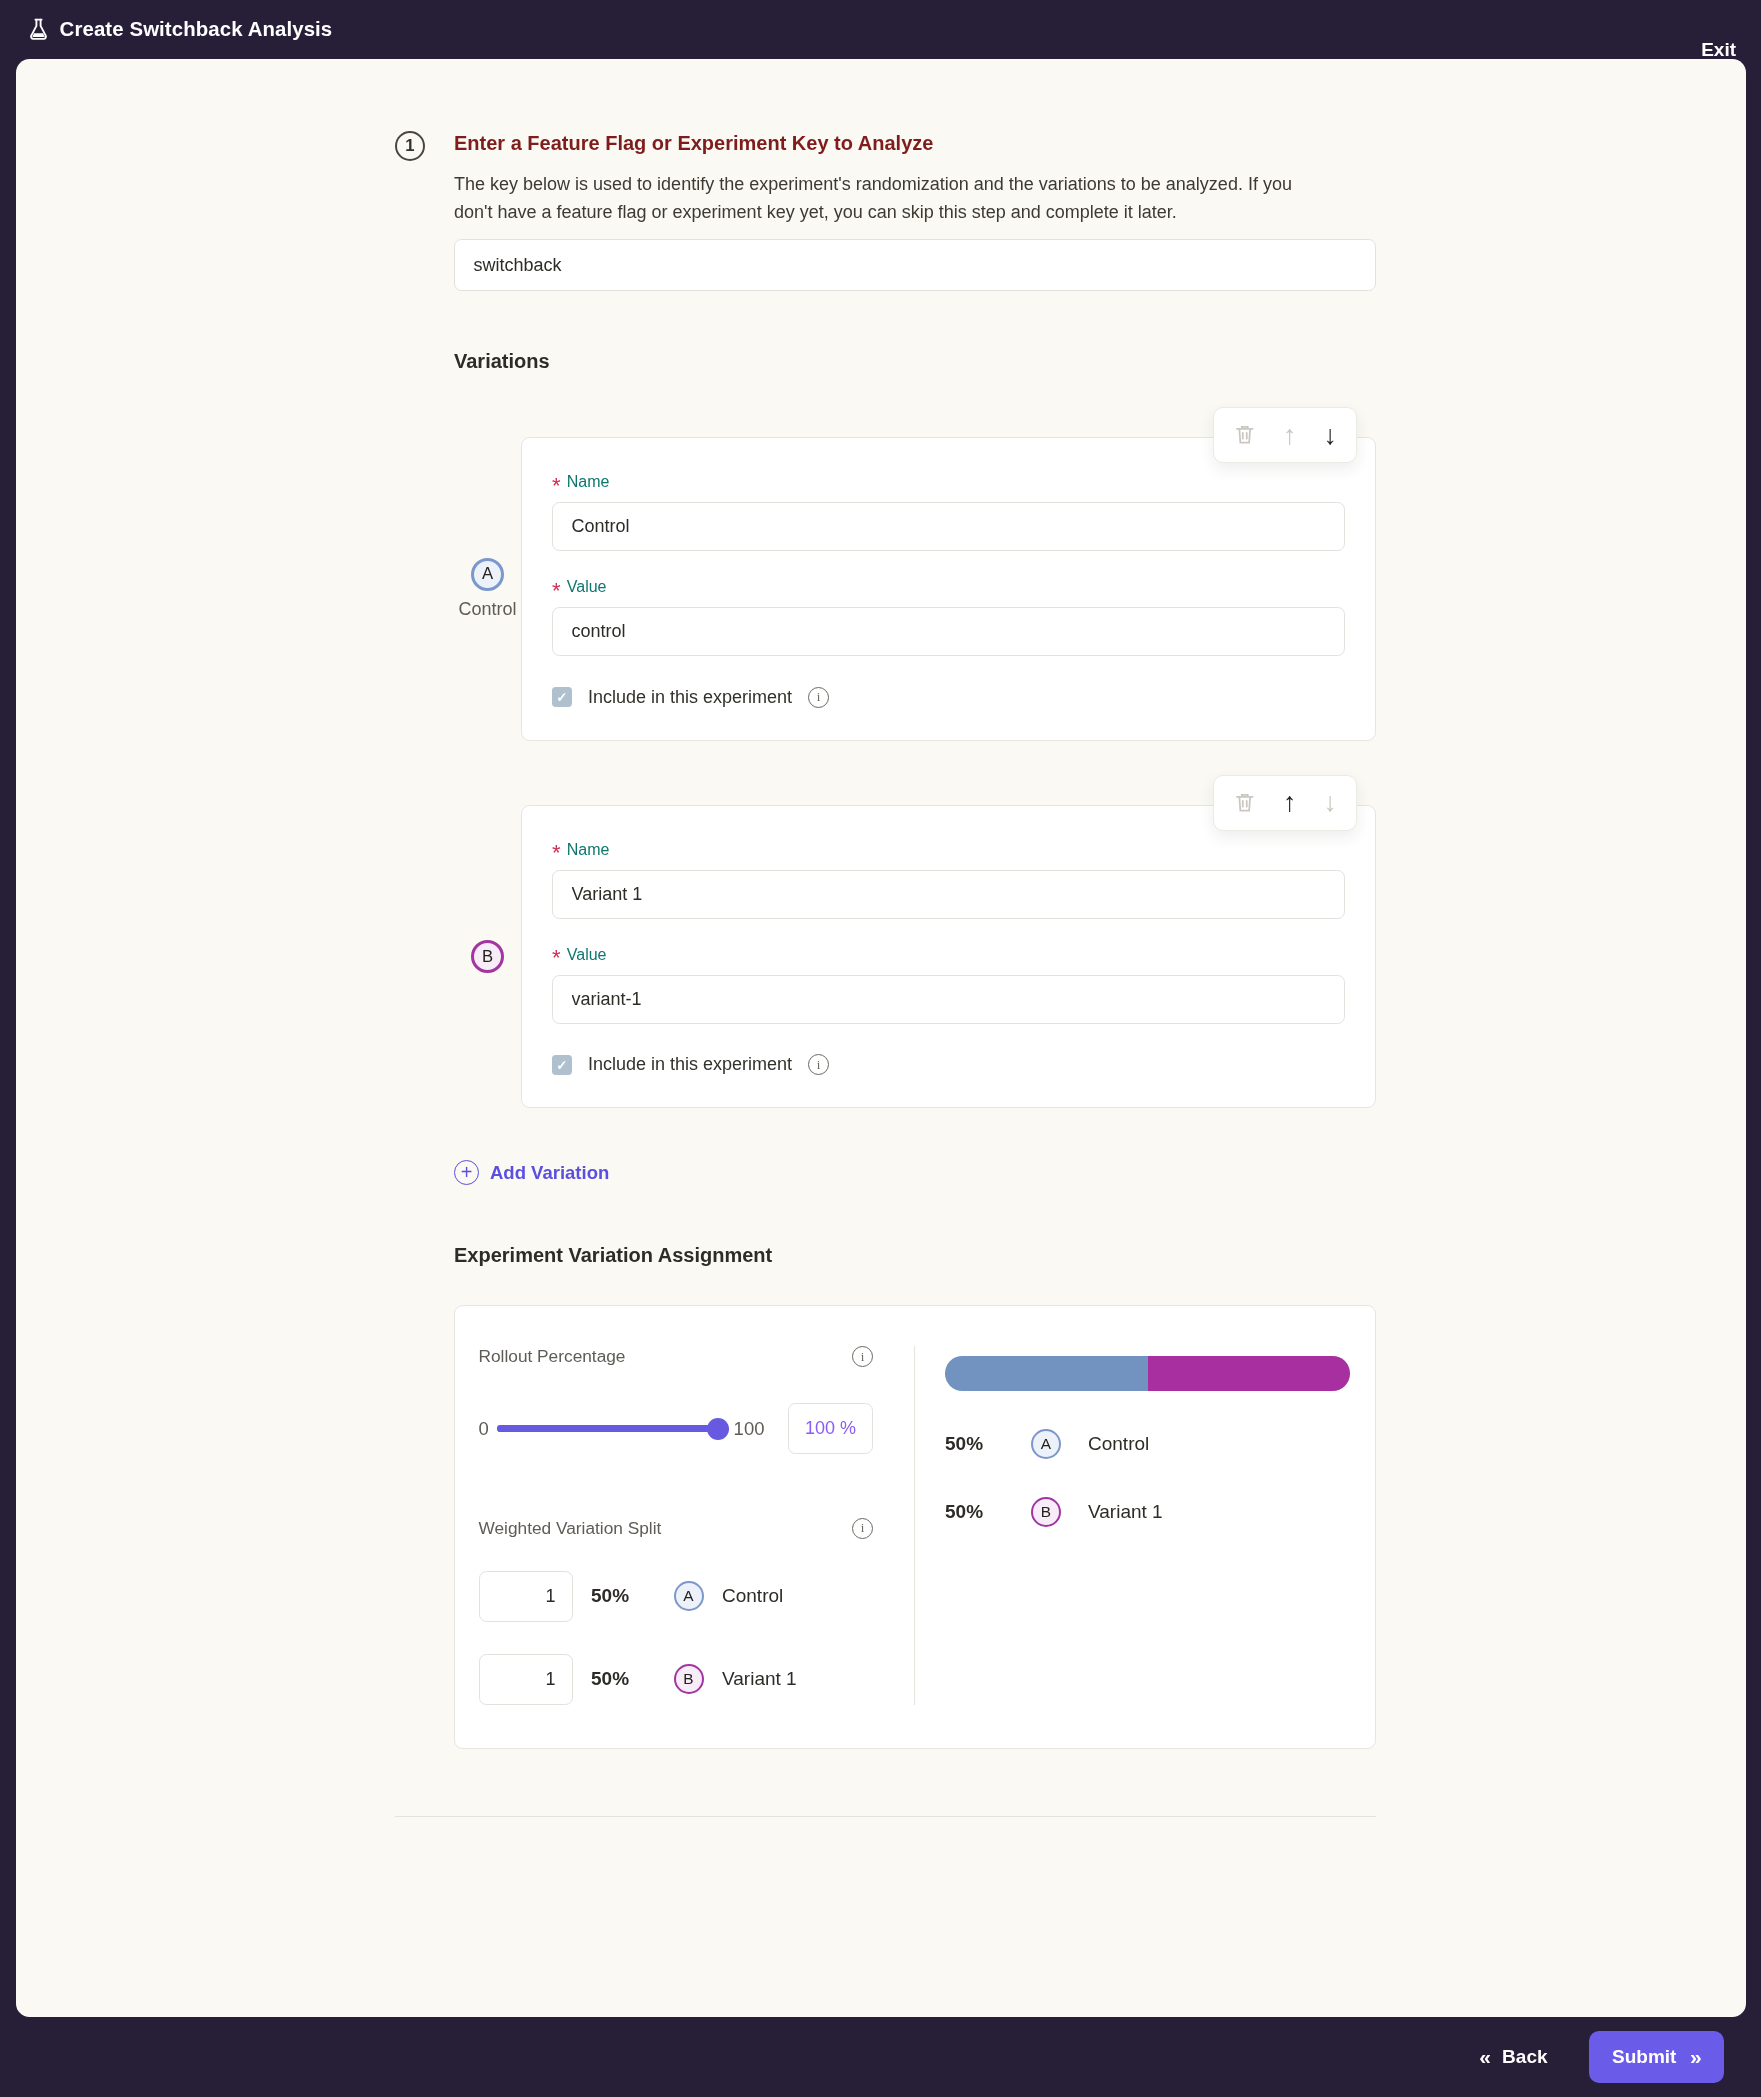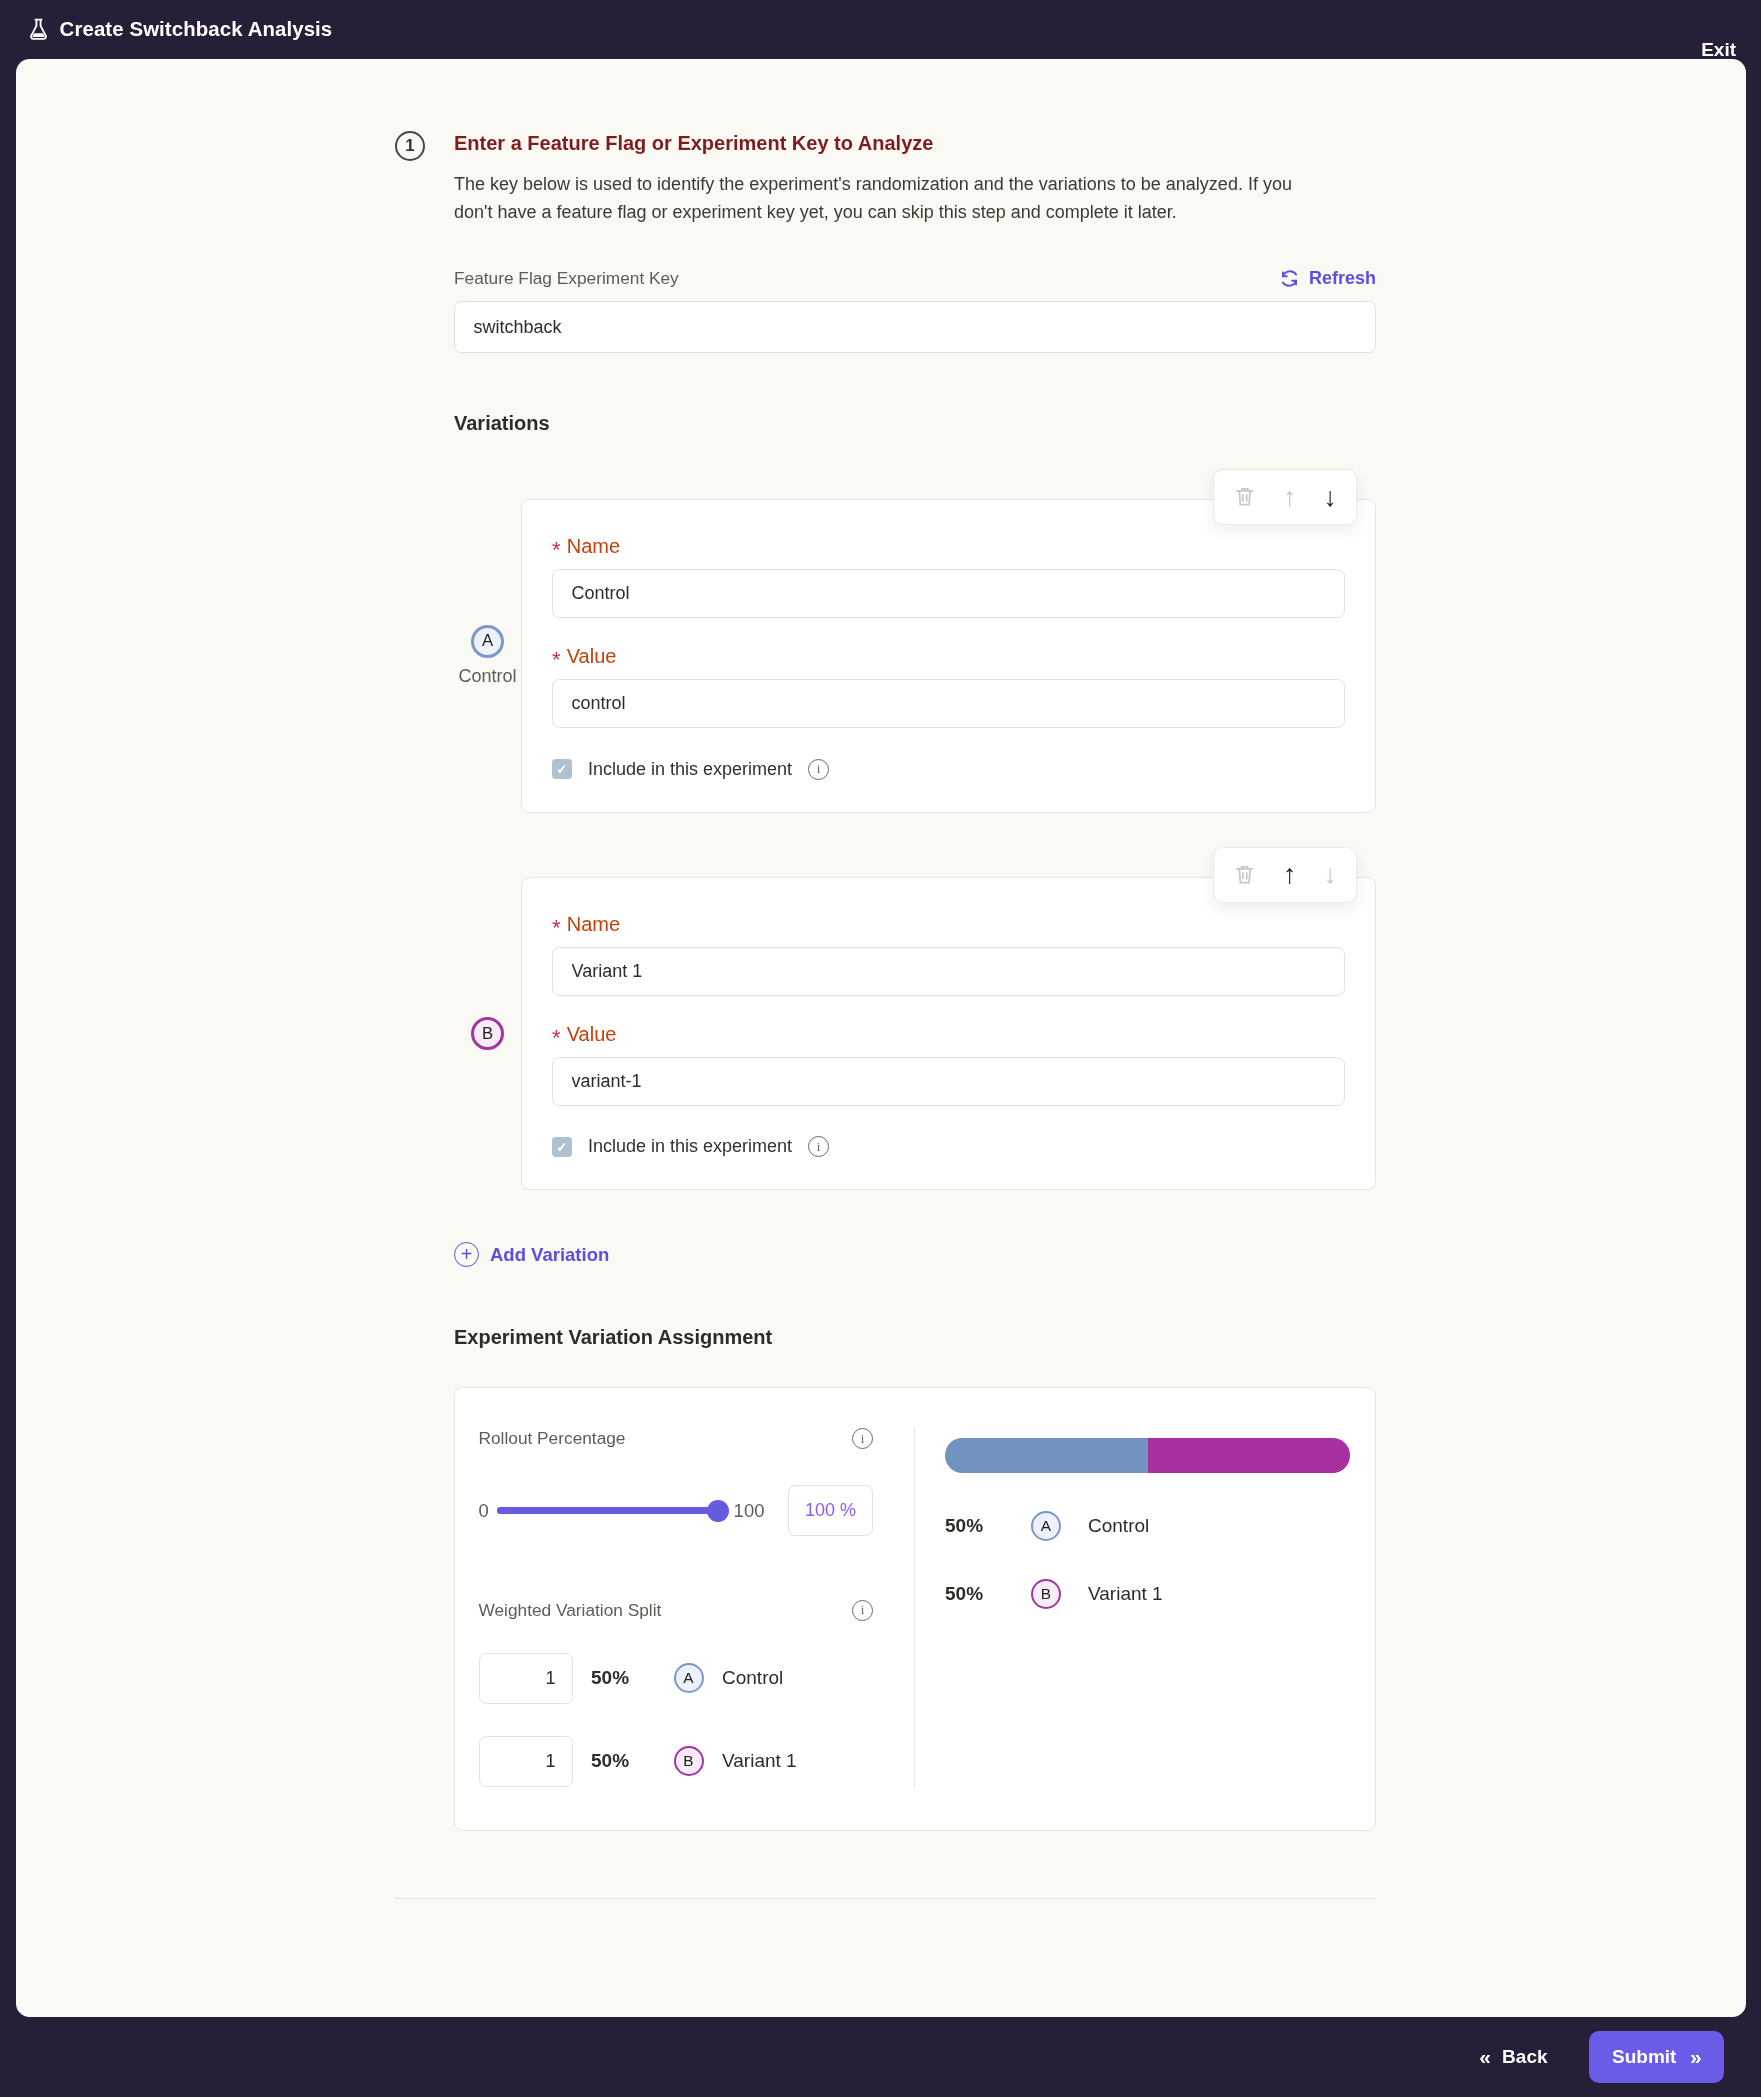--- a/index.html
+++ b/index.html
@@ -59,21 +59,21 @@
   .badge-caption { font-size: 18px; color: #5f5c55; }
   .vcard { position: relative; background: #fff; border: 1.2px solid #e7e5df; border-radius: 8.6px; padding: 35px 30px 32px 30px; }
   .card-toolbar {
     position: absolute; top: -31px; right: 18.5px; background: #fff; border: 0.6px solid #eceae4;
     border-radius: 10px; padding: 13.6px 18.5px; display: flex; gap: 27px; align-items: center;
     box-shadow: 0 6.2px 15px rgba(40,35,25,.08);
   }
   .tool-btn { background: none; border: none; cursor: pointer; display: flex; align-items: center; font-family: inherit; }
   .arrow-glyph { font-size: 27px; line-height: 1; color: #23211c; }
   .arrow-glyph.disabled { color: #c9c7c0; }
-  .req-label { display: flex; align-items: center; gap: 6.2px; font-size: 20px; color: #c2410c; }
+  .req-label { display: flex; align-items: center; gap: 6.2px; font-size: 16px; color: #0f766e; }
   .req-label::before { content: "*"; color: #cf2f52; font-size: 22px; line-height: 0; position: relative; top: 3.7px; }
   .vcard .text-input { margin-top: 11px; margin-bottom: 27px; height: 49px; }
   .check-row { display: flex; align-items: center; gap: 16px; margin-top: 3.7px; }
   .checkbox { width: 20px; height: 20px; border-radius: 3.7px; background: #afc0cf; position: relative; cursor: pointer; }
   .checkbox::after { content: "✓"; position: absolute; inset: 0; display:flex; align-items:center; justify-content:center; color:#fff; font-size: 13.6px; font-weight: bold; }
   .check-label { font-size: 18px; color: #33312b; }
   .info-icon {
     width: 21px; height: 21px; border: 1.2px solid #6a6862; border-radius: 50%;
     display: inline-flex; align-items: center; justify-content: center; color: #6a6862; flex: none; cursor: pointer;
   }
@@ -134,35 +134,20 @@
   <div class="content">
 
     <section class="section">
       <div>
         <div class="num-circle">1</div>
       </div>
       <div>
         <h2 class="sec-title">Enter a Feature Flag or Experiment Key to Analyze</h2>
         <p class="sec-desc">The key below is used to identify the experiment's randomization and the variations to be analyzed. If you don't have a feature flag or experiment key yet, you can skip this step and complete it later.</p>
 
-        <div class="key-row">
-          <span class="field-label">Feature Flag Experiment Key</span>
-          <button class="refresh-link">
-            <span>
-              <svg viewBox="0 0 24 24" width="21" height="21" fill="none" stroke="#5b4fe0" stroke-width="2.2" stroke-linecap="round">
-                <path d="M19.5 7.5A8.4 8.4 0 0 0 4.6 9.3"></path>
-                  <path d="M4.5 16.5a8.4 8.4 0 0 0 14.9-1.8"></path>
-                <path d="M4.2 4.8v4.7h4.7" stroke-width="0" fill="none"></path>
-                <path d="M4.6 5.2v4.3h4.3" fill="none"></path>
-                  <path d="M19.4 18.8v-4.3h-4.3" fill="none"></path>
-              </svg>
-            </span>
-            <span>Refresh</span>
-          </button>
-        </div>
         <input class="text-input" value="switchback" style="">
 
         <h3 class="sub-heading">Variations</h3>
 
         
         <div class="variation-row">
           <div class="badge-col">
             <div class="vbadge">A</div>
             <div class="badge-caption">Control</div>
           </div>

